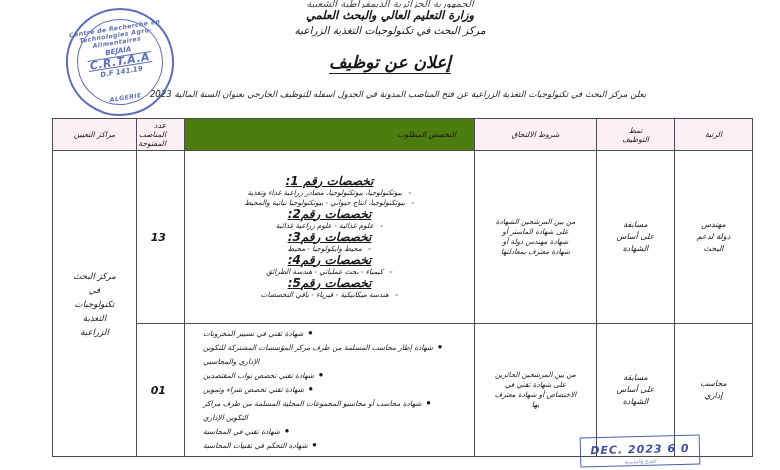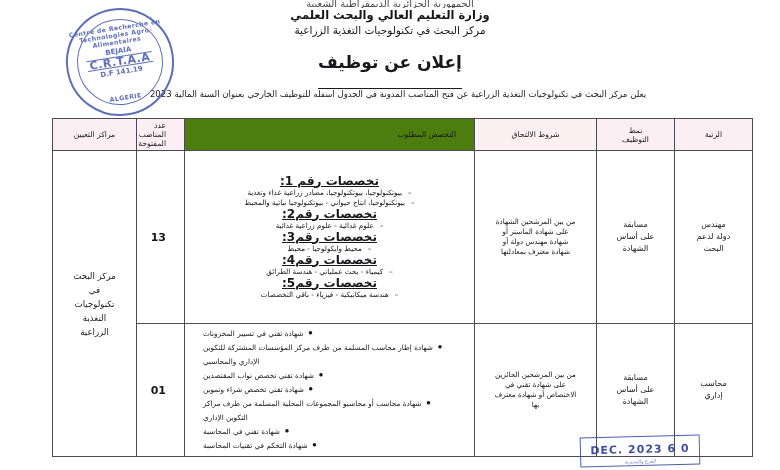--- a/index.html
+++ b/index.html
@@ -8,20 +8,21 @@
     background: #ffffff;
   }
   #page {
     position: relative;
     width: 780px;
     height: 470px;
     background: #ffffff;
     font-family: "DejaVu Sans", sans-serif;
     color: #17171c;
     overflow: hidden;
+    font-style: italic;
   }
 
   
   .header-block {
     position: absolute;
     top: 0;
     left: 0;
     right: 0;
     text-align: center;
   }
@@ -51,21 +52,21 @@
     left: 0;
     right: 0;
     text-align: center;
   }
   .title {
     display: inline-block;
     font-size: 17px;
     font-weight: bold;
     letter-spacing: .5px;
     border-bottom: 1.4px solid #1b1b20;
-    padding-bottom: 16px;
+    padding-bottom: 1px;
   }
 
   .intro {
     position: absolute;
     top: 88px;
     left: 22px;
     right: 6px;
     text-align: center;
     font-size: 8.6px;
     line-height: 12px;

